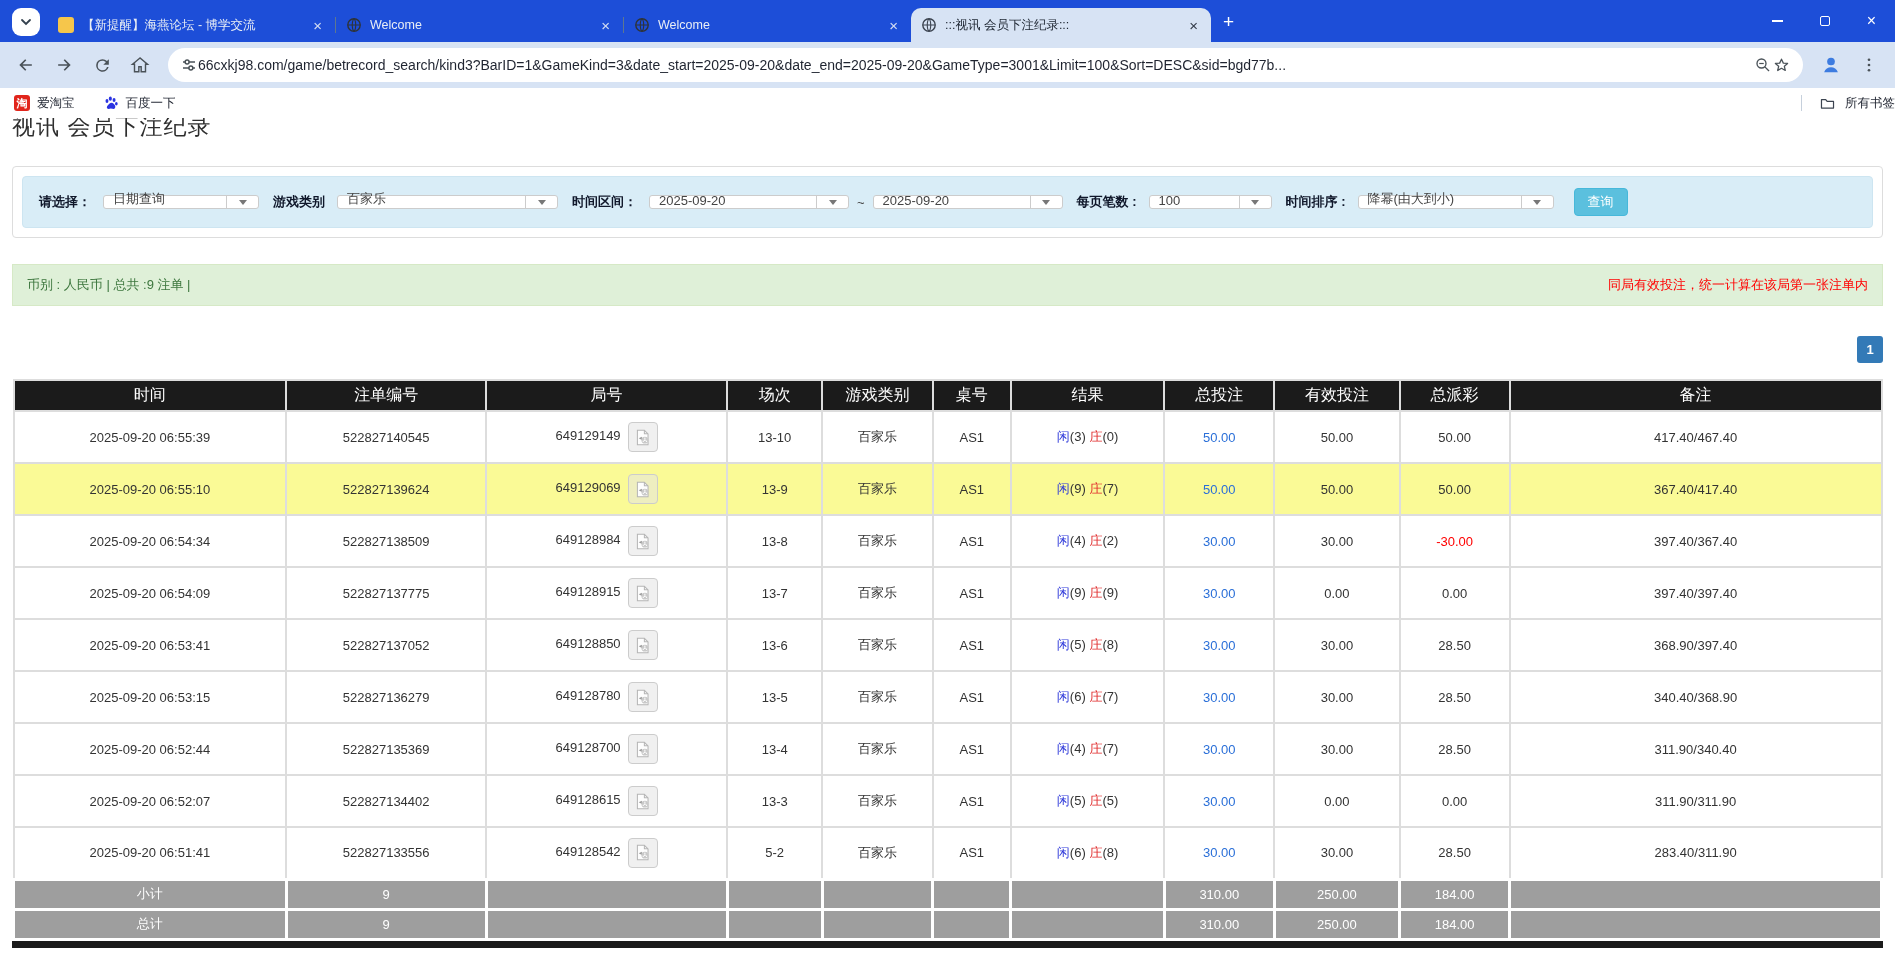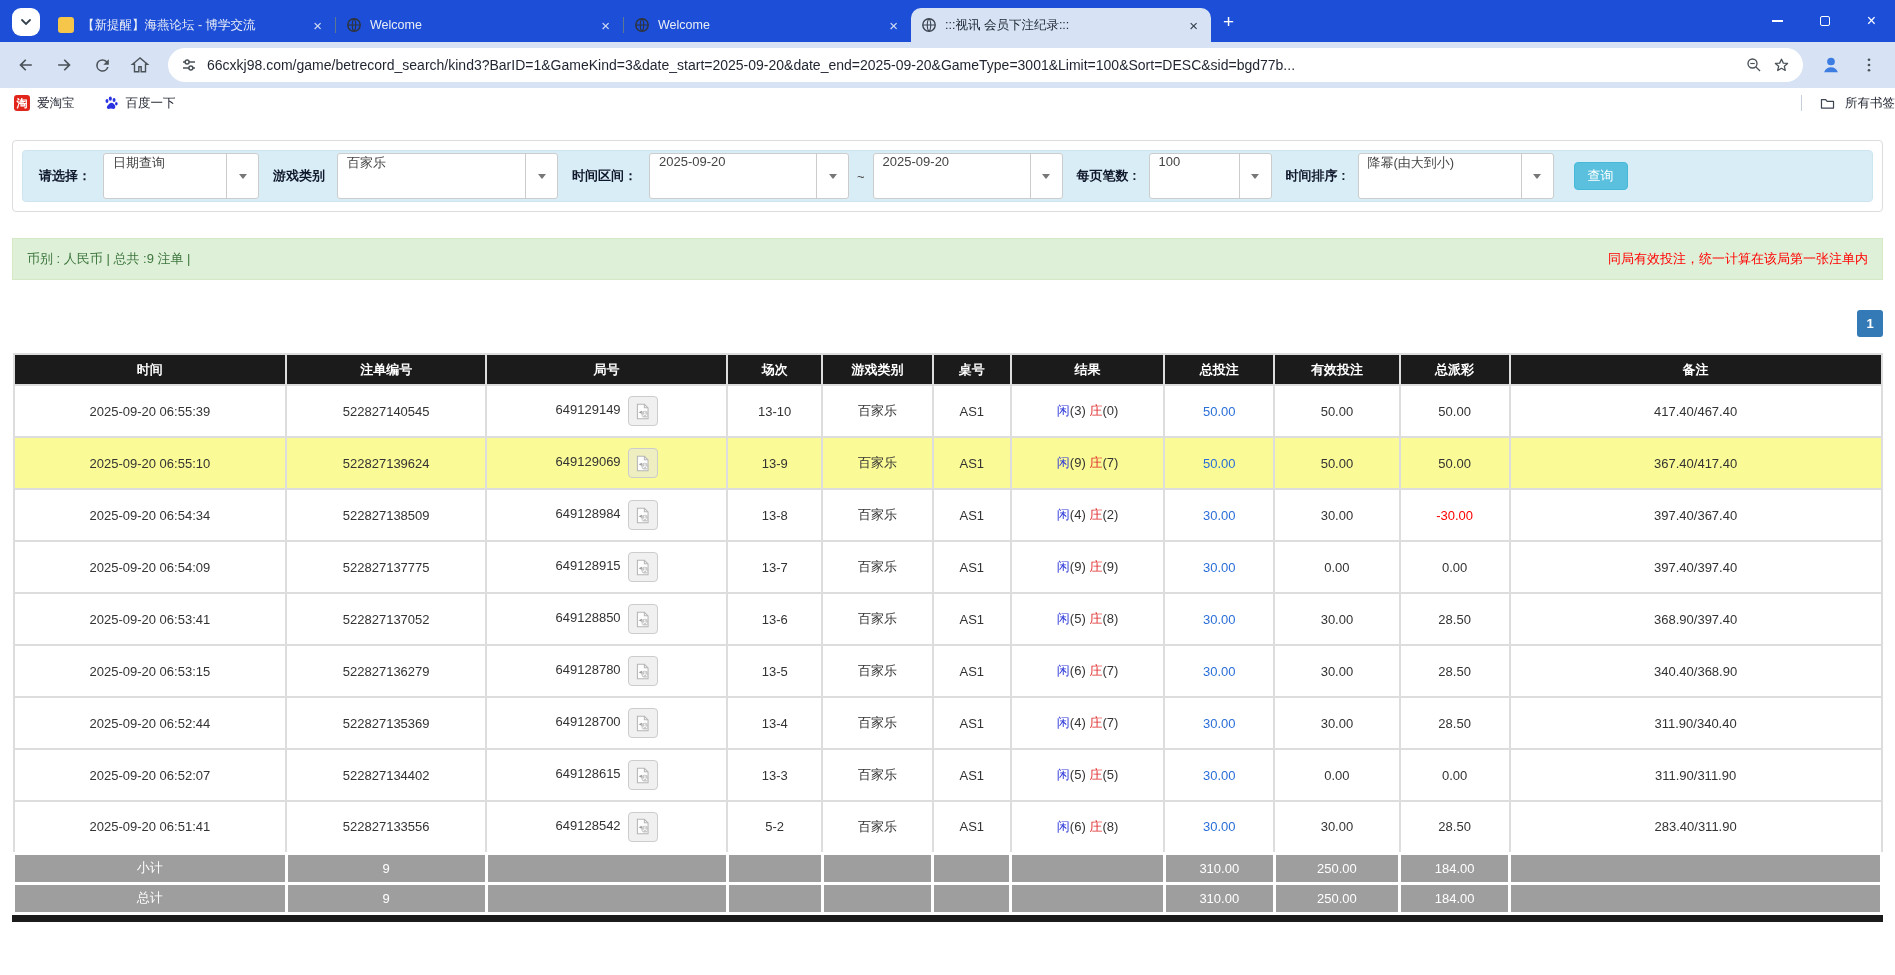--- a/index.html
+++ b/index.html
@@ -19,55 +19,55 @@
   .favicon{width:16px;height:16px;flex:0 0 16px}
   .note-icon{background:#f6c64b;border-radius:3px}
   .win-controls{position:absolute;right:0;top:0;height:42px;display:flex}
   .win-btn{width:47px;height:42px;display:flex;align-items:center;justify-content:center;cursor:pointer}
   .min-glyph{width:11px;height:2px;background:#fff}
   .max-glyph{width:10px;height:10px;border:1.5px solid #fff;border-radius:2px}
   .close-glyph{color:#fff;font-size:16px}
   .toolbar{height:46px;background:#d7e3f4;display:flex;align-items:center;padding:0 10px;gap:6px}
   .nav-btn{width:32px;height:32px;border-radius:16px;display:flex;align-items:center;justify-content:center;cursor:pointer}
   .omnibox{flex:1;height:34px;background:#fff;border-radius:17px;display:flex;align-items:center;
-      padding:0 12px;margin:0 6px;gap:9px;cursor:text}
+      padding:0 12px;margin:0 6px;cursor:text}
   .omnibox .url{flex:1;font-size:14px;color:#1f2430;white-space:nowrap;overflow:hidden}
   .bookmarks{height:30px;background:#fff;display:flex;align-items:center;padding:0 14px;
       font-size:12.5px;color:#1f2430}
   .bm{display:flex;align-items:center;gap:7px;margin-right:28px;cursor:pointer}
   .tb-icon{width:16px;height:16px;background:#e1251b;border-radius:3px;color:#fff;font-size:11px;
       display:flex;align-items:center;justify-content:center;font-weight:bold}
   .bm-right{margin-left:auto;display:flex;gap:9px;margin-right:-14px;cursor:pointer}
   .bm-div{width:1px;height:16px;background:#c6d0dc;margin-right:8px}
   
   .content{padding:0 12px}
   .page-title{height:26px;overflow:hidden}
   .page-title>div{font-size:23px;color:#2e2e2e;margin-top:-7px;letter-spacing:1px}
   .filter-wrap{margin-top:22px;border:1px solid #ddd;border-radius:4px;padding:9px;background:#fff}
   .filter-bar{background:#d9edf7;border:1px solid #cde5f1;border-radius:4px;height:52px;display:flex;
       align-items:center;padding:0 14px;font-size:13px}
   .flabel{color:#0f172a;font-weight:bold;margin:0 12px 0 14px;white-space:nowrap}
   .flabel:first-child{margin-left:2px}
-  .fselect{height:46px;background:#fff;border:1px solid #ccc;border-radius:3px;display:flex;
-      align-items:flex-start;cursor:pointer;flex:0 0 auto}
+  .fselect{height:14px;background:#fff;border:1px solid #ccc;border-radius:3px;display:flex;
+      align-items:flex-end;cursor:pointer;flex:0 0 auto}
   .fselect .val{padding:0 9px;color:#444;flex:1;white-space:nowrap;overflow:hidden}
   .fselect .arrow{width:32px;height:100%;border-left:1px solid #ccc;display:flex;align-items:center;justify-content:center}
   .caret{width:0;height:0;border-left:4px solid transparent;border-right:4px solid transparent;border-top:5px solid #777}
   .tilde{margin:0 8px;color:#444}
   .search-btn{height:28px;padding:0 13px;background:#5bc0de;border:1px solid #46b8da;border-radius:4px;
       color:#fff;font-size:13px;margin-left:20px;cursor:pointer}
   .summary{margin-top:26px;height:42px;background:#dff0d8;border:1px solid #d6e9c6;display:flex;
       align-items:center;padding:0 14px;font-size:13px}
   .summary .left{color:#3c763d}
   .summary .note{margin-left:auto;color:#ff0000}
   .pager{margin-top:30px;text-align:right;height:28px}
   .page-btn{display:inline-block;min-width:26px;height:27px;line-height:27px;background:#337ab7;
       color:#fff;border-radius:3px;font-size:13px;font-weight:bold;text-align:center;cursor:pointer}
   table{width:100%;border-collapse:collapse;margin-top:15px;font-size:13px;color:#333;table-layout:fixed}
-  th{background:#1b1b1b;color:#fff;font-weight:bold;font-size:13px;height:31px;border:2px solid #ddd}
+  th{background:#1b1b1b;color:#fff;font-weight:normal;font-size:16px;height:31px;border:2px solid #ddd}
   td{border:2px solid #ddd;text-align:center;height:52px;background:#fff}
   tr.highlight td{background:#fafa96}
   .p-label{color:#2a35d9}
   .b-label{color:#e02b2b}
   .bet-link{color:#2a6fd8;cursor:pointer;text-decoration:none}
   td.neg{color:#ff0000}
   tr.footer-row td{background:#9e9e9e;color:#fff;border:3px solid #fff;height:30px;font-size:13px}
   .replay-btn{width:30px;height:30px;margin-left:7px;vertical-align:middle;background:rgba(228,228,228,.55);
       border:1px solid #ccc;border-radius:4px;display:inline-flex;align-items:center;justify-content:center;cursor:pointer}
   .bottom-bar{height:7px;background:#1b1b1b;margin-top:0}
@@ -210,20 +210,23 @@
     <span class="bm-div"></span>
     <svg width="17" height="17" viewBox="0 0 24 24">
         <path d="M3.5 6.5h6l2 2.5h9v9.5h-17z" fill="none" stroke="#3c4450" stroke-width="1.7" stroke-linejoin="round"></path>
       </svg>
     <span>所有书签</span>
   </div>
 </div>
 
 <div class="content">
 
+  <div class="page-title">
+    <div>视讯 会员下注纪录</div>
+  </div>
 
   <div class="filter-wrap">
     <div class="filter-bar">
       <span class="flabel">请选择：</span>
       <div class="fselect" style="width:156px">
         <span class="val">日期查询</span>
         <span class="arrow">
             <span class="caret"></span>
           </span>
       </div>

